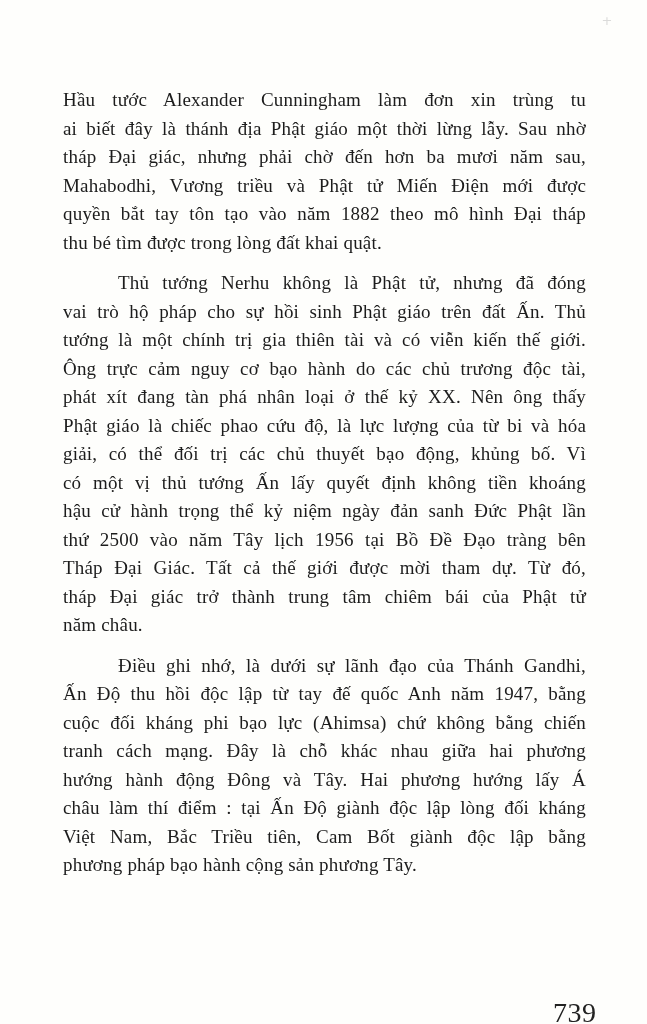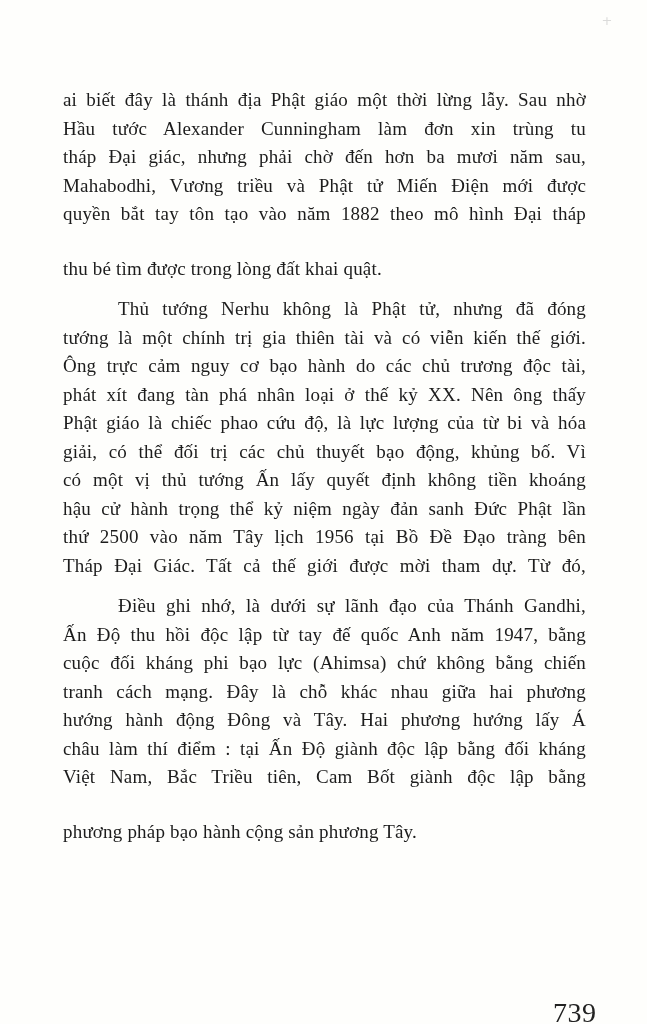--- a/index.html
+++ b/index.html
@@ -32,21 +32,20 @@
   .line {
     font-size: 19px;
     line-height: 28.5px;
     text-align: justify;
     text-align-last: justify;
     white-space: normal;
     letter-spacing: 0.01em;
   }
   .line.last {
     text-align-last: left;
-    margin-top: 26px;
   }
   .page-number {
     position: absolute;
     top: 1002px;
     left: 553px;
     font-size: 28px;
     line-height: 22px;
     color: #222222;
     letter-spacing: 0.5px;
   }
@@ -65,45 +64,48 @@
   }
 </style>
 </head>
 <body>
 
 <div class="page">
   <div class="scan-artifact">+</div>
 
   <div class="text-block">
       <div class="paragraph">
+        <div class="line">Hầu tước Alexander Cunningham làm đơn xin trùng tu</div>
         <div class="line">ai biết đây là thánh địa Phật giáo một thời lừng lẫy. Sau nhờ</div>
-        <div class="line">Hầu tước Alexander Cunningham làm đơn xin trùng tu</div>
         <div class="line">tháp Đại giác, nhưng phải chờ đến hơn ba mươi năm sau,</div>
         <div class="line">Mahabodhi, Vương triều và Phật tử Miến Điện mới được</div>
         <div class="line">quyền bắt tay tôn tạo vào năm 1882 theo mô hình Đại tháp</div>
         <div class="line last">thu bé tìm được trong lòng đất khai quật.</div>
       </div>
       <div class="paragraph indent">
         <div class="line">Thủ tướng Nerhu không là Phật tử, nhưng đã đóng</div>
+        <div class="line">vai trò hộ pháp cho sự hồi sinh Phật giáo trên đất Ấn. Thủ</div>
         <div class="line">tướng là một chính trị gia thiên tài và có viễn kiến thế giới.</div>
         <div class="line">Ông trực cảm nguy cơ bạo hành do các chủ trương độc tài,</div>
         <div class="line">phát xít đang tàn phá nhân loại ở thế kỷ XX. Nên ông thấy</div>
         <div class="line">Phật giáo là chiếc phao cứu độ, là lực lượng của từ bi và hóa</div>
         <div class="line">giải, có thể đối trị các chủ thuyết bạo động, khủng bố. Vì</div>
         <div class="line">có một vị thủ tướng Ấn lấy quyết định không tiền khoáng</div>
         <div class="line">hậu cử hành trọng thể kỷ niệm ngày đản sanh Đức Phật lần</div>
         <div class="line">thứ 2500 vào năm Tây lịch 1956 tại Bồ Đề Đạo tràng bên</div>
         <div class="line">Tháp Đại Giác. Tất cả thế giới được mời tham dự. Từ đó,</div>
+        <div class="line">tháp Đại giác trở thành trung tâm chiêm bái của Phật tử</div>
+        <div class="line last">năm châu.</div>
       </div>
       <div class="paragraph indent">
         <div class="line">Điều ghi nhớ, là dưới sự lãnh đạo của Thánh Gandhi,</div>
         <div class="line">Ấn Độ thu hồi độc lập từ tay đế quốc Anh năm 1947, bằng</div>
         <div class="line">cuộc đối kháng phi bạo lực (Ahimsa) chứ không bằng chiến</div>
         <div class="line">tranh cách mạng. Đây là chỗ khác nhau giữa hai phương</div>
         <div class="line">hướng hành động Đông và Tây. Hai phương hướng lấy Á</div>
-        <div class="line">châu làm thí điểm : tại Ấn Độ giành độc lập bằng đối kháng</div>
+        <div class="line">châu làm thí điểm : tại Ấn Độ giành độc lập lòng đối kháng</div>
         <div class="line">Việt Nam, Bắc Triều tiên, Cam Bốt giành độc lập bằng</div>
         <div class="line last">phương pháp bạo hành cộng sản phương Tây.</div>
       </div>
     </div>
 
   <div class="page-number">739</div>
 </div>
 
 </body></html>

